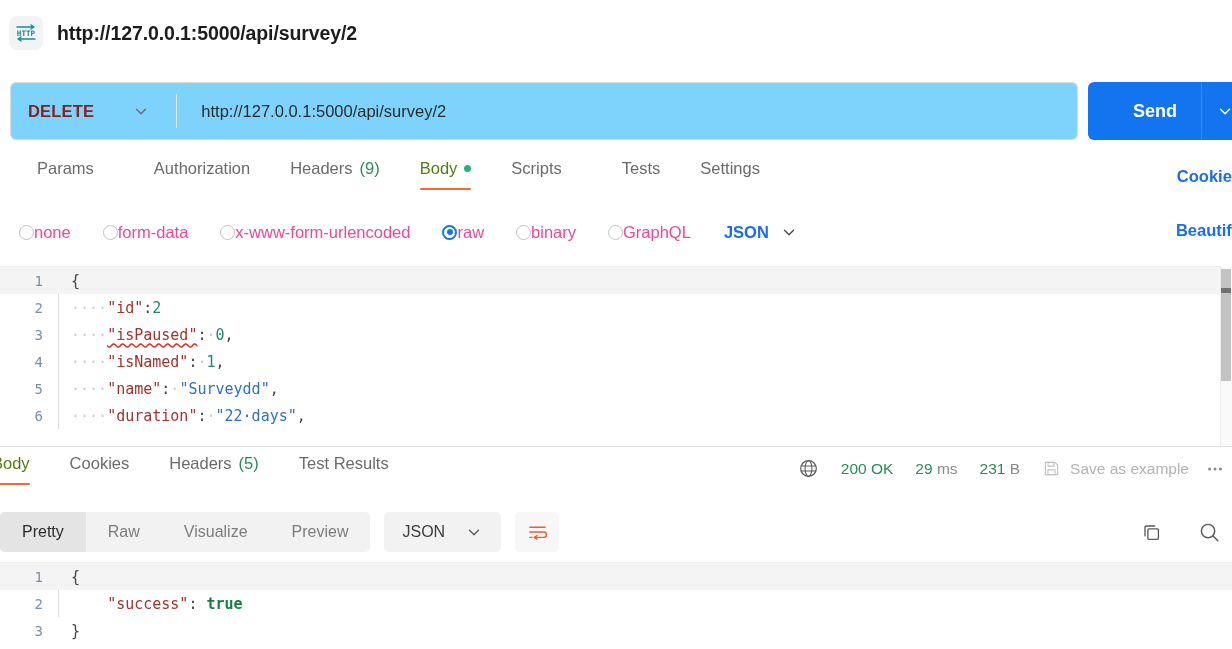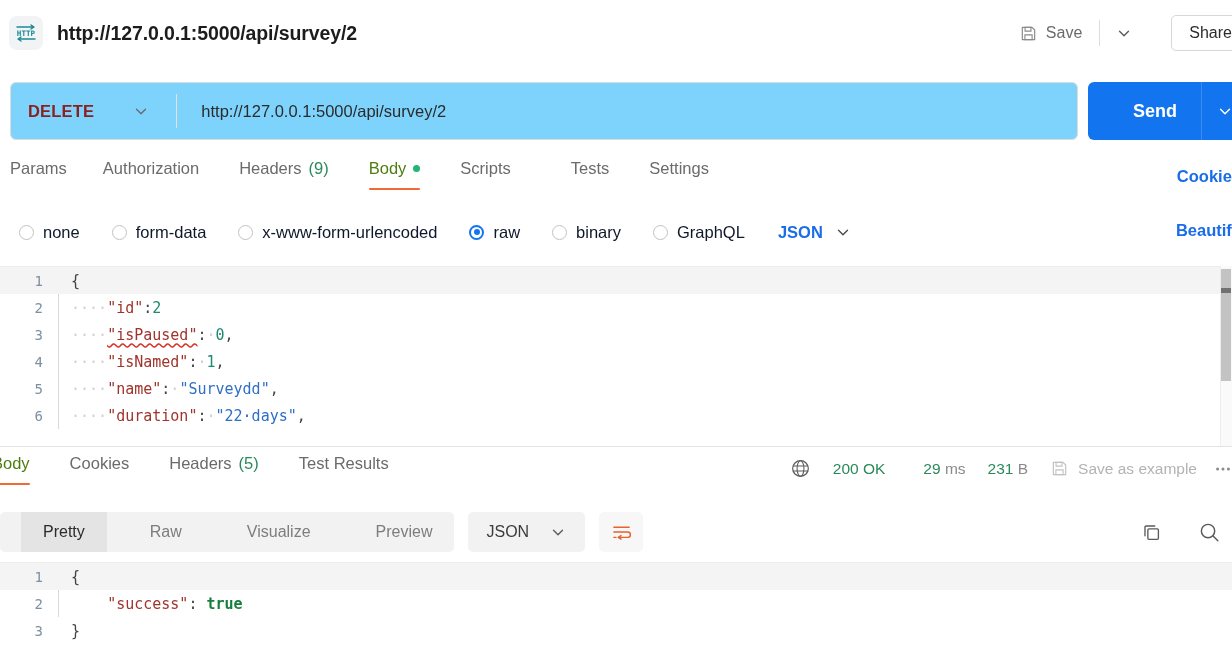--- a/index.html
+++ b/index.html
@@ -87,21 +87,21 @@
   }
   .send-div { width: 1px; background: #3a8bf2; }
   .send-caret {
     display: flex; align-items: center; justify-content: center;
     width: 46px; color: #fff; cursor: pointer;
   }
 
   
   .req-tabs {
     position: absolute; left: 0; top: 157px; width: 1232px; height: 42px;
-    display: flex; align-items: flex-start;
+    display: flex; align-items: flex-start; padding-left: 27px;
   }
   .rtab {
     position: relative; font-size: 16.5px; color: #6b6b6b;
     cursor: pointer; padding: 2px 0 12px 0; white-space: nowrap;
     display: flex; align-items: center; gap: 7px;
   }
   .rtab.active { color: #4d7c0f; }
   .rtab.active::after {
     content: ""; position: absolute; left: 0; right: 0; bottom: 0;
     height: 2.5px; background: #ef6a35; border-radius: 2px;
@@ -116,22 +116,22 @@
     font-size: 16.5px; font-weight: bold; color: #1a6ce8; cursor: pointer;
     white-space: nowrap;
   }
 
   
   .bodytype-row {
     position: absolute; left: 0; top: 214px; width: 1232px; height: 36px;
     display: flex; align-items: center;
   }
   .radio-item {
-    display: flex; align-items: center; gap: 9px;
-    cursor: pointer; font-size: 16.5px; color: #0f172a;
+    display: flex; align-items: center; 
+    cursor: pointer; font-size: 16.5px; color: #ec4899;
     white-space: nowrap;
   }
   .radio-dot {
     width: 15px; height: 15px; border-radius: 50%;
     border: 1.6px solid #c2c2c2; background: #fff;
     flex: 0 0 auto; position: relative;
   }
   .radio-item.sel .radio-dot { border-color: #1374ef; border-width: 2px; }
   .radio-item.sel .radio-dot::after {
     content: ""; position: absolute; left: 50%; top: 50%;
@@ -201,47 +201,47 @@
   
   .resp-sep {
     position: absolute; left: 0; top: 446px; width: 1232px; height: 1px;
     background: #e3e3e3;
   }
   .resp-tabs {
     position: absolute; left: 0; top: 452px; width: 1232px; height: 44px;
     display: flex; align-items: flex-start;
   }
   .resp-meta {
-    position: absolute; right: 0; top: 458px;
+    position: absolute; right: 8px; top: 458px;
     display: flex; align-items: center; gap: 0px;
     font-size: 15.5px; white-space: nowrap;
   }
   .globe-icon { margin-right: 22px; display: flex; }
   .stat-ok { color: #2a8a5a; font-weight: normal; margin-right: 22px; }
-  .stat-time { color: #2a8a5a; margin-right: 22px; margin-left: 16px; }
+  .stat-time { color: #2a8a5a; margin-right: 22px; }
   .stat-size { color: #2a8a5a; margin-right: 22px; }
   .stat-unit { color: #8a8a8a; }
   .save-example {
     display: flex; align-items: center; gap: 9px;
     color: #b3b3b3; cursor: pointer; font-size: 15.5px;
   }
   .more-dots { margin-left: 17px; color: #8a8a8a; display: flex; }
 
   
   .resp-toolbar {
     position: absolute; left: 0; top: 508px; width: 1232px; height: 48px;
     display: flex; align-items: center;
   }
   .seg-group {
     display: flex; align-items: center; height: 40px;
     background: #f2f2f2; border-radius: 5px; overflow: hidden;
   }
   .seg {
     height: 40px; display: flex; align-items: center; justify-content: flex-end;
-    padding: 1px 22px; font-size: 16px; color: #7d7d7d; cursor: pointer; margin-left: 21px;
+    padding: 1px 22px; font-size: 16px; color: #7d7d7d; cursor: pointer;
   }
   .seg.active { background: #e4e4e4; color: #2b2b2b; }
   .fmt-sel {
     margin-left: 14px; height: 40px; background: #f2f2f2; border-radius: 5px;
     display: flex; align-items: center; gap: 20px;
     padding: 0 18px; font-size: 16px; color: #3b3b3b; cursor: pointer;
   }
   .wrap-btn {
     margin-left: 14px; width: 44px; height: 40px; background: #f7f7f7;
     border-radius: 5px; display: flex; align-items: center;
@@ -267,43 +267,20 @@
   <div class="header">
     <div class="http-logo">
       <svg width="24" height="24" viewBox="0 0 24 24" aria-hidden="true">
         <path d="M3 6 H19 M17 4 L20 6 L17 8" stroke="#1a8a96" stroke-width="1.4" fill="none" stroke-linecap="round" stroke-linejoin="round"></path>
         <path d="M21 18 H5 M7 16 L4 18 L7 20" stroke="#1a8a96" stroke-width="1.4" fill="none" stroke-linecap="round" stroke-linejoin="round"></path>
         <text x="12" y="15.4" text-anchor="middle" font-family="DejaVu Sans Mono, monospace" font-size="7.6" font-weight="bold" fill="#1a8a96">HTTP</text>
       </svg>
     </div>
     <div class="req-title">http://127.0.0.1:5000/api/survey/2</div>
 
-    <div class="header-right">
-      <div class="save-btn">
-        <span style="display:flex">
-          <svg width="19" height="19" viewBox="0 0 20 20" aria-hidden="true">
-            <path d="M3.5 3.5h10.2L16.5 6.3v10.2H3.5z" fill="none" stroke="#8a8a8a" stroke-width="1.25" stroke-linejoin="round"></path>
-            <path d="M6.4 3.5h6.2v4H6.4z" fill="none" stroke="#8a8a8a" stroke-width="1.15"></path>
-            <path d="M6.2 11.4h7.6v5.1H6.2z" fill="none" stroke="#8a8a8a" stroke-width="1.15"></path>
-          </svg>
-        </span>
-        <span>Save</span>
-      </div>
-      <div class="hdr-divider"></div>
-      <div class="caret-btn">
-        <span style="display:flex">
-          <svg width="18" height="18" viewBox="0 0 20 20" aria-hidden="true">
-            <path d="M5 8 L10 13 L15 8" fill="none" stroke="#5a5a5a" stroke-width="1.5" stroke-linecap="round" stroke-linejoin="round"></path>
-          </svg>
-        </span>
-      </div>
-      <div class="share-btn">
-        <span>Share</span>
-      </div>
-    </div>
   </div>
 
   <div class="urlbar">
     <div class="method-sel">
       <span class="method-label">DELETE</span>
       <span class="method-caret">
         <svg width="18" height="18" viewBox="0 0 20 20" aria-hidden="true">
           <path d="M5 8 L10 13 L15 8" fill="none" stroke="#6b6b6b" stroke-width="1.5" stroke-linecap="round" stroke-linejoin="round"></path>
         </svg>
       </span>
@@ -323,21 +300,21 @@
           <path d="M5 8 L10 13 L15 8" fill="none" stroke="#ffffff" stroke-width="1.6" stroke-linecap="round" stroke-linejoin="round"></path>
         </svg>
       </span>
     </div>
   </div>
 
   <div class="req-tabs" id="req-tabs">
       <div class="rtab" style="margin-left: 10px;">
         <span>Params</span>
       </div>
-      <div class="rtab" style="margin-left: 36px;">
+      <div class="rtab" style="margin-left: 60px;">
         <span>Authorization</span>
       </div>
       <div class="rtab" style="margin-left: 40px;">
         <span>Headers</span>
         <span class="tab-count">(9)</span>
       </div>
       <div class="rtab active" style="margin-left: 40px;">
         <span>Body</span>
         <span class="green-dot"></span>
       </div>

